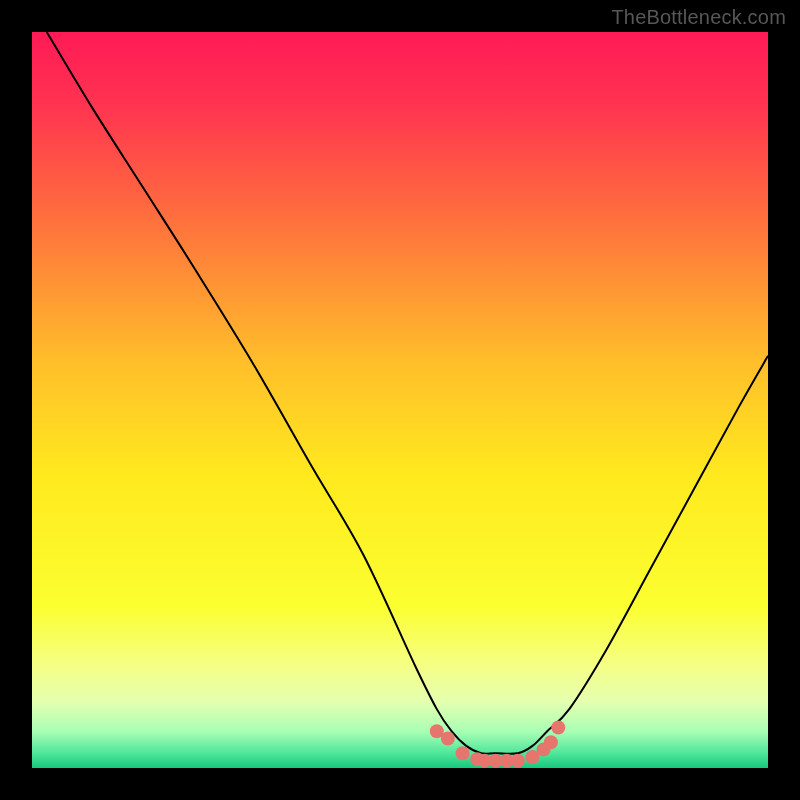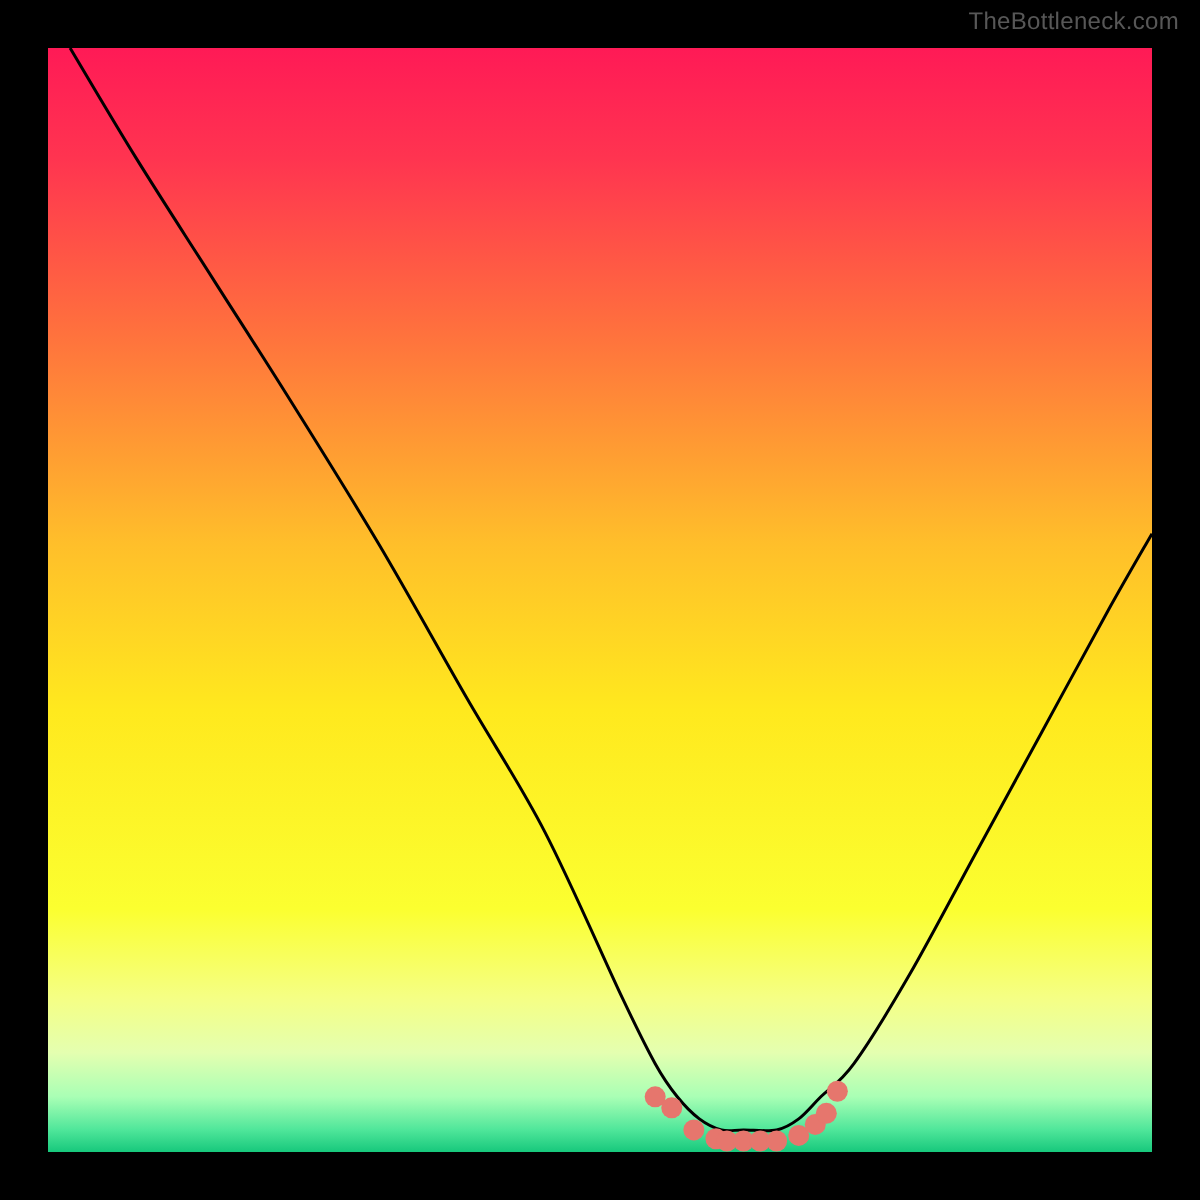--- a/index.html
+++ b/index.html
@@ -37,21 +37,21 @@
     left: 0;
     top: 0;
     width: 100%;
     height: 100%;
   }
   .watermark {
     position: absolute;
     top: 6px;
     right: 14px;
     font-family: Arial, Helvetica, sans-serif;
-    font-size: 16px;
+    font-size: 20px;
     font-weight: 500;
     color: #575757;
     letter-spacing: 0.2px;
   }
 </style>
 </head>
 <body>
 
 <div class="frame">
   <div class="plot-area">

